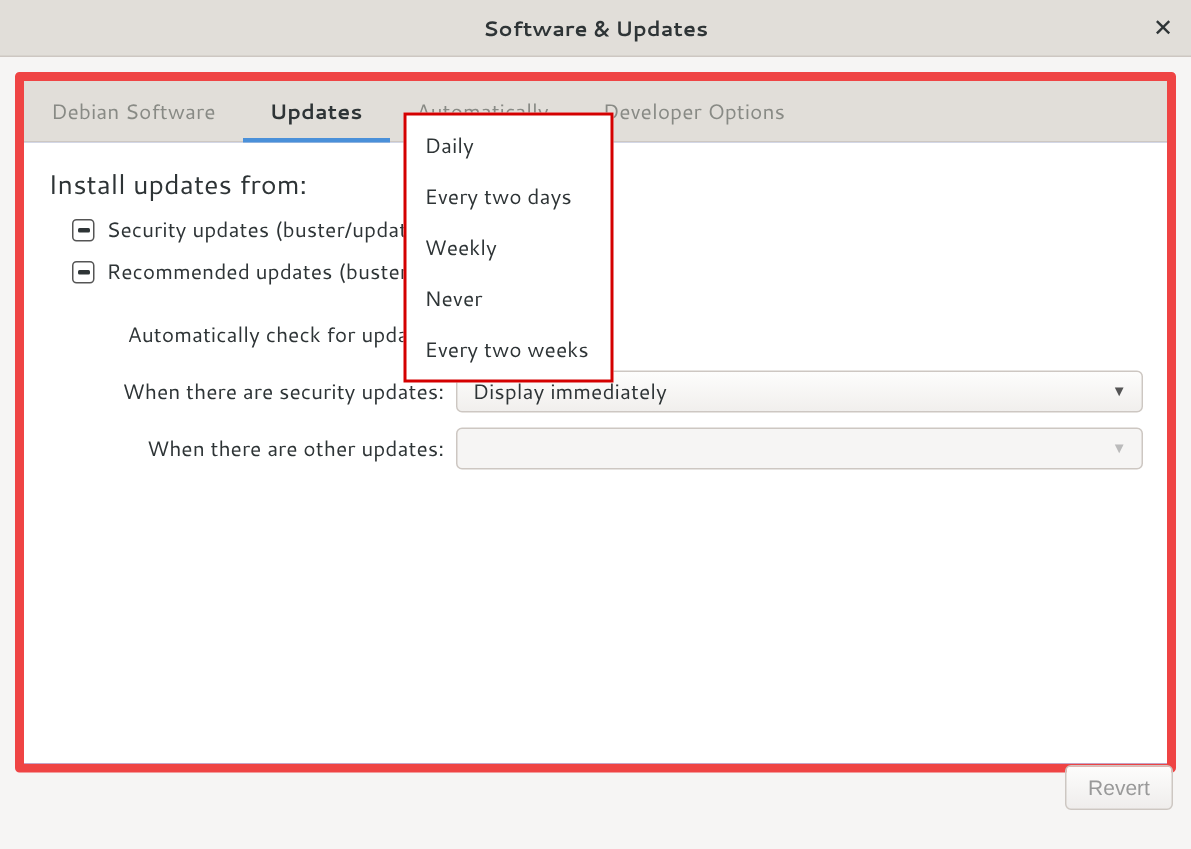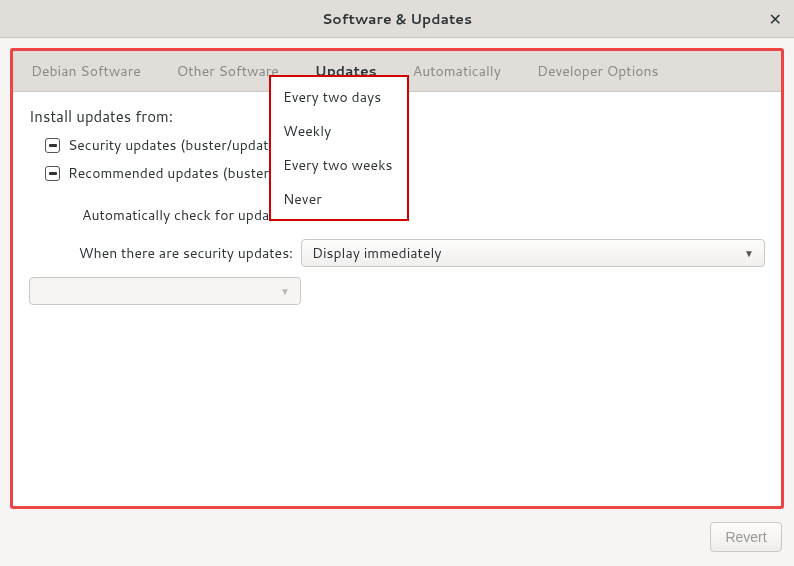--- a/index.html
+++ b/index.html
@@ -34,21 +34,21 @@
       transform: translateY(-50%);
       font-size: 16px;
       cursor: pointer;
       color: #2e3436;
       line-height: 1;
     }
     .content {
       padding: 10px 10px 0 10px;
     }
     .tab-container {
-      border: 3px solid #ef4444;
+      border: 6px solid #ef4444;
       border-radius: 3px;
       background: #1d4ed8;
       overflow: visible;
       position: relative;
     }
     .tab-bar {
       display: flex;
       background: #e1ded9;
       border-bottom: 1px solid #cdc7c2;
       padding: 0;
@@ -70,21 +70,21 @@
       left: 0; right: 0; bottom: -1px;
       height: 3px;
       background: #4a90d9;
     }
     .tab-body {
       padding: 14px 16px 20px 16px;
       min-height: 414px;
       background: #fff;
     }
     .section-label {
-      font-size: 15px;
+      font-size: 18px;
       margin-bottom: 8px;
     }
     .check-row {
       display: flex;
       align-items: center;
       gap: 8px;
       margin-left: 16px;
       margin-bottom: 8px;
     }
     .indet-box {
@@ -152,21 +152,21 @@
       padding: 3px 0;
     }
     .dropdown-item {
       padding: 7px 12px;
       font-size: 14px;
       cursor: pointer;
       white-space: nowrap;
     }
     .footer {
       position: absolute;
-      bottom: 4px;
+      bottom: 16px;
       right: 0;
       left: 0;
       padding: 10px 12px;
       display: flex;
       justify-content: flex-end;
       gap: 8px;
     }
     .btn {
       min-width: 72px;
       height: 30px;
@@ -188,21 +188,20 @@
 
 <div class="titlebar">
   <span class="titlebar-title">Software &amp; Updates</span>
   <span class="titlebar-close">✕</span>
 </div>
 
 <div class="content">
   <div class="tab-container">
     <div class="tab-bar">
       <div class="tab">Debian Software</div>
-      <div class="tab">Other Software</div>
       <div class="tab active">Updates</div>
       <div class="tab">Automatically</div>
       <div class="tab">Developer Options</div>
     </div>
     <div class="tab-body">
 
       <div class="section-label">Install updates from:</div>
 
       <div class="check-row">
         <span class="indet-box">
@@ -224,32 +223,34 @@
           <span></span>
 
         </div>
 
         <div class="form-label">When there are security updates:</div>
         <div class="combo">
           <span>Display immediately</span>
           <span class="arrow">▼</span>
         </div>
 
+        <div class="form-label">When there are other updates:</div>
         <div class="combo disabled">
           <span></span>
           <span class="arrow">▼</span>
         </div>
       </div>
 
     </div>
   </div>
 
   <div class="dropdown-popup">
+    <div class="dropdown-item">Daily</div>
     <div class="dropdown-item">Every two days</div>
     <div class="dropdown-item">Weekly</div>
+    <div class="dropdown-item">Never</div>
     <div class="dropdown-item">Every two weeks</div>
-    <div class="dropdown-item">Never</div>
   </div>
 </div>
 
 <div class="footer">
   <button class="btn disabled">Revert</button>
 </div>
 
 </body></html>

